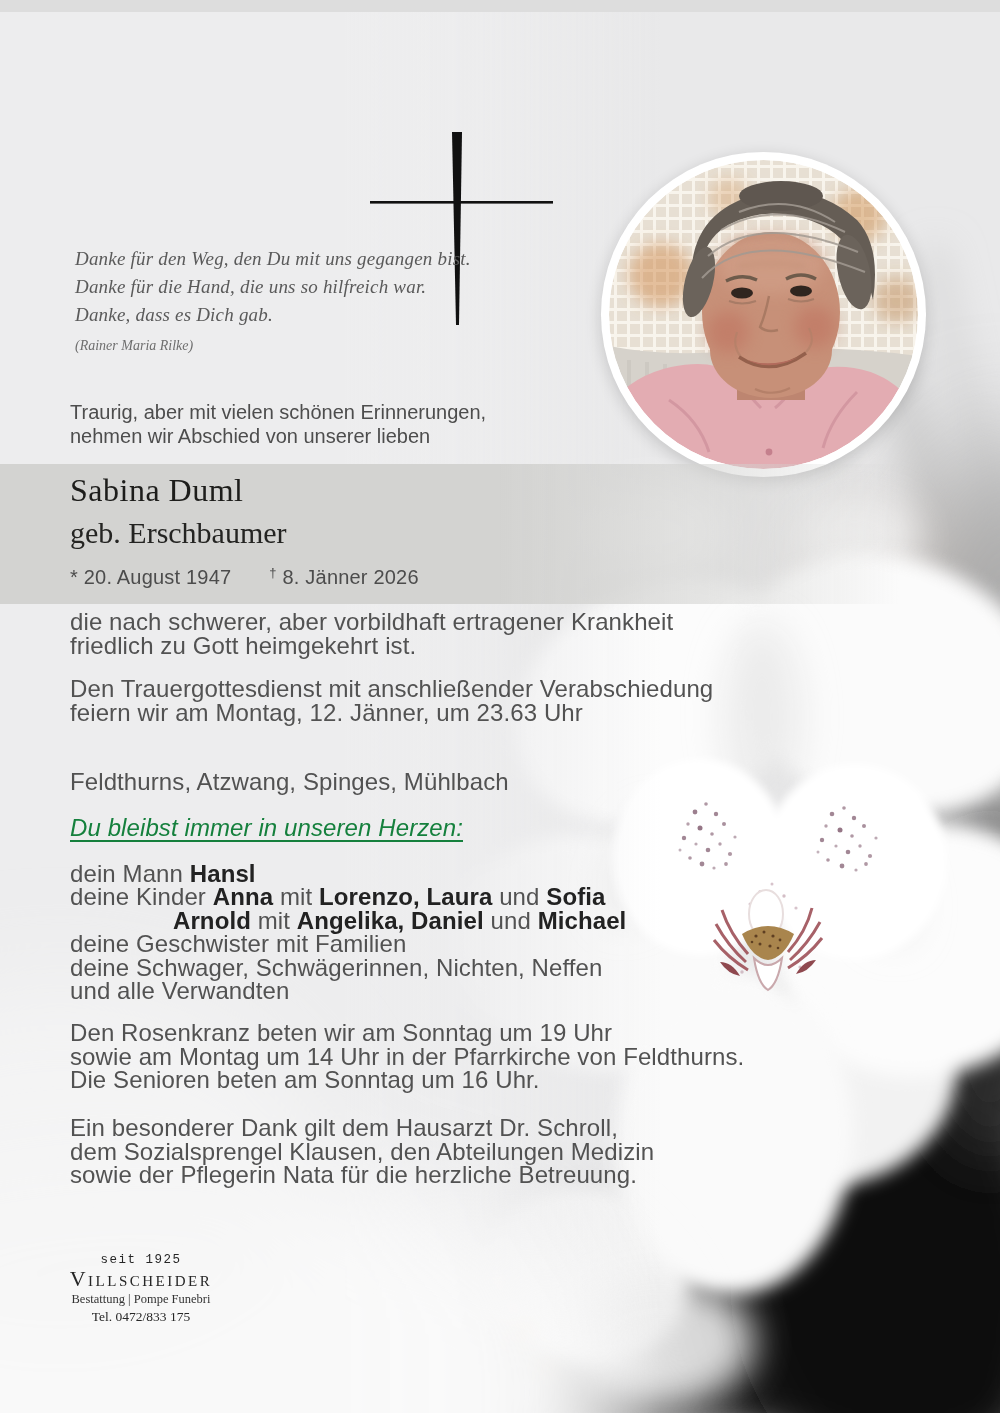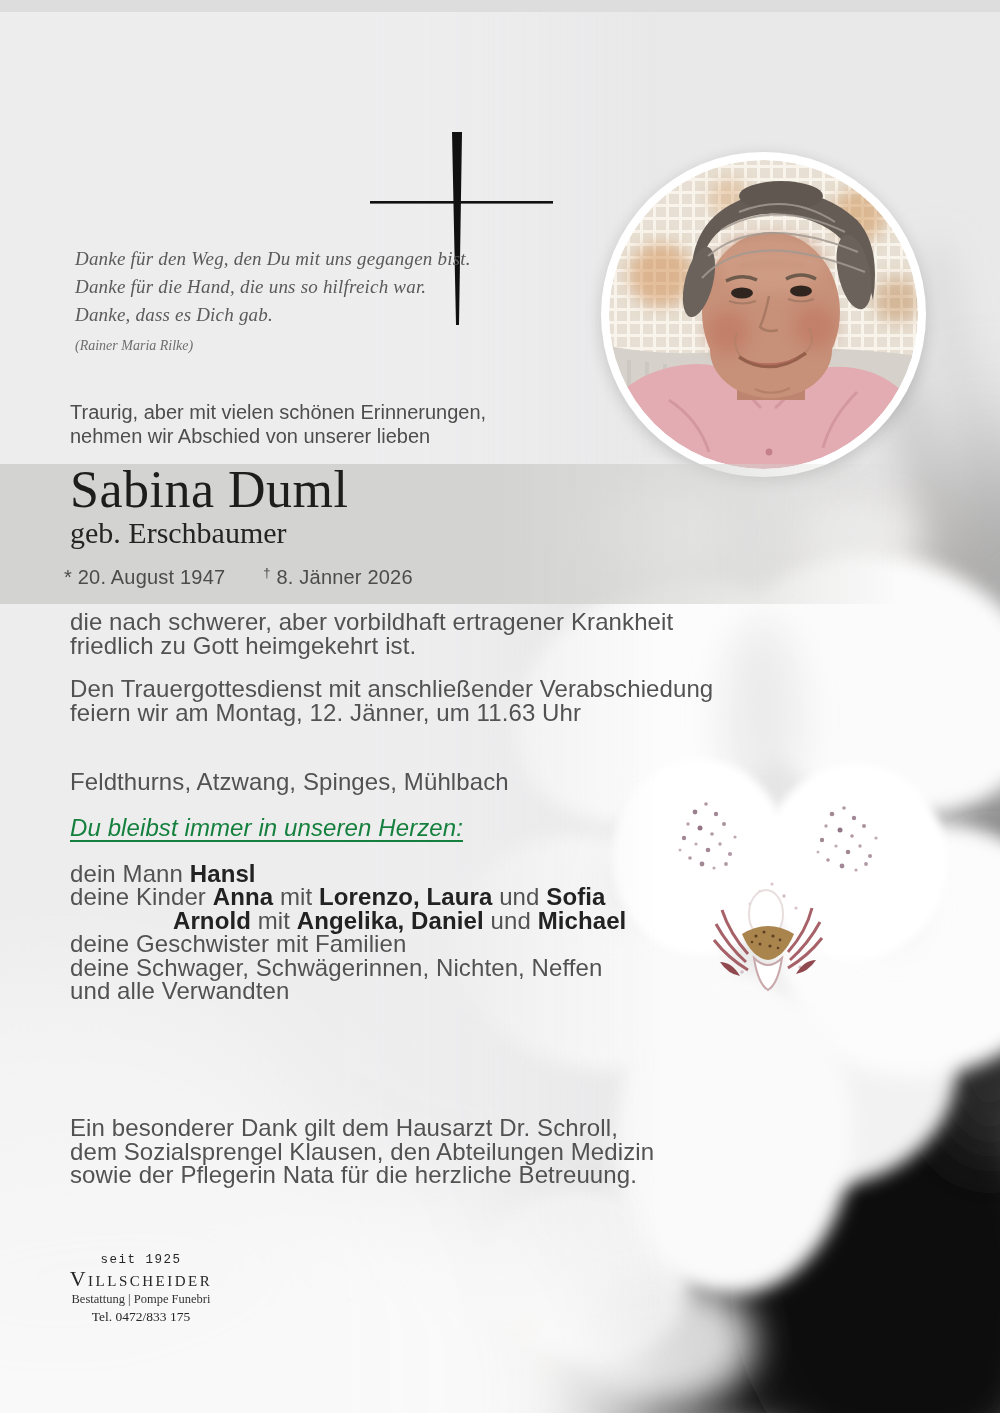--- a/index.html
+++ b/index.html
@@ -19,25 +19,25 @@
   .cross{left:365px;top:112px;width:190px;height:206px;}
   
   .photo{left:601px;top:140px;width:325px;height:325px;border-radius:50%;
          background:#ffffff;box-shadow:0 4px 16px rgba(0,0,0,.16);}
   .photo svg{position:absolute;left:8px;top:8px;width:309px;height:309px;border-radius:50%;}
   
   .intro{left:70px;top:389px;font-size:20px;line-height:23.5px;color:#4d4d4d;}
   
   .band{left:0;top:452px;width:1000px;height:140px;
         background:linear-gradient(to right,#d3d3d1 0%,#d3d3d1 50%,rgba(211,211,209,.55) 72%,rgba(211,211,209,0) 90%);}
-  .name{left:70px;top:452px;font-family:"Liberation Serif",serif;font-size:52px;
+  .name{left:70px;top:452px;font-family:"Liberation Serif",serif;font-size:32px;
         line-height:52px;color:#1d1d1b;letter-spacing:.5px;}
   .maiden{left:70px;top:503px;font-family:"Liberation Serif",serif;font-size:30px;
           line-height:36px;color:#242422;text-align:right;}
-  .dates{left:64px;top:553px;font-size:20px;color:#4c4c4c;letter-spacing:.2px;}
+  .dates{left:70px;top:553px;font-size:20px;color:#4c4c4c;letter-spacing:.2px;}
   .dates .death{margin-left:38px;}
   .sym-dagger{font-size:13px;vertical-align:7px;}
   
   .body{font-size:24px;line-height:23.5px;color:#525252;letter-spacing:.1px;}
   .ln{display:block;}
   .b{font-weight:bold;color:#222;}
   .p-pass{left:70px;top:598px;}
   .p-serv{left:70px;top:665px;}
   .p-towns{left:70px;top:758px;}
   .p-herz{left:70px;top:804px;font-style:italic;color:#15803d;
@@ -368,36 +368,41 @@
     <span class="birth"><span>*</span> <span>20. August 1947</span></span><span class="death"><span class="sym-dagger">†</span> <span>8. Jänner 2026</span></span>
   </div>
 
   <div class="abs body p-pass">
     <span class="ln">die nach schwerer, aber vorbildhaft ertragener Krankheit</span>
     <span class="ln">friedlich zu Gott heimgekehrt ist.</span>
   </div>
 
   <div class="abs body p-serv">
     <span class="ln">Den Trauergottesdienst mit anschließender Verabschiedung</span>
-    <span class="ln">feiern wir am Montag, 12. Jänner, um 11.63 Uhr</span>
+    <span class="ln">feiern wir am Montag, 12. Jänner, um 23.63 Uhr</span>
   </div>
 
   <div class="abs body p-towns">Feldthurns, Atzwang, Spinges, Mühlbach</div>
 
   <div class="abs body p-herz">Du bleibst immer in unseren Herzen:</div>
 
   <div class="abs body p-family">
     <span class="ln"><span>dein Mann </span><span class="b">Hansl</span></span>
     <span class="ln"><span>deine Kinder </span><span class="b">Anna</span><span> mit </span><span class="b">Lorenzo, Laura</span><span> und </span><span class="b">Sofia</span></span>
     <span class="ln indent"><span class="b">Arnold</span><span> mit </span><span class="b">Angelika, Daniel</span><span> und </span><span class="b">Michael</span></span>
     <span class="ln">deine Geschwister mit Familien</span>
     <span class="ln">deine Schwager, Schwägerinnen, Nichten, Neffen</span>
     <span class="ln">und alle Verwandten</span>
   </div>
 
+  <div class="abs body p-rosary">
+    <span class="ln">Den Rosenkranz beten wir am Sonntag um 19 Uhr</span>
+    <span class="ln">sowie am Montag um 14 Uhr in der Pfarrkirche von Feldthurns.</span>
+    <span class="ln">Die Senioren beten am Sonntag um 16 Uhr.</span>
+  </div>
 
   <div class="abs body p-thanks">
     <span class="ln">Ein besonderer Dank gilt dem Hausarzt Dr. Schroll,</span>
     <span class="ln">dem Sozialsprengel Klausen, den Abteilungen Medizin</span>
     <span class="ln">sowie der Pflegerin Nata für die herzliche Betreuung.</span>
   </div>
 
   <div class="abs logo">
     <div class="since">seit 1925</div>
     <div class="brand">Villscheider</div>

